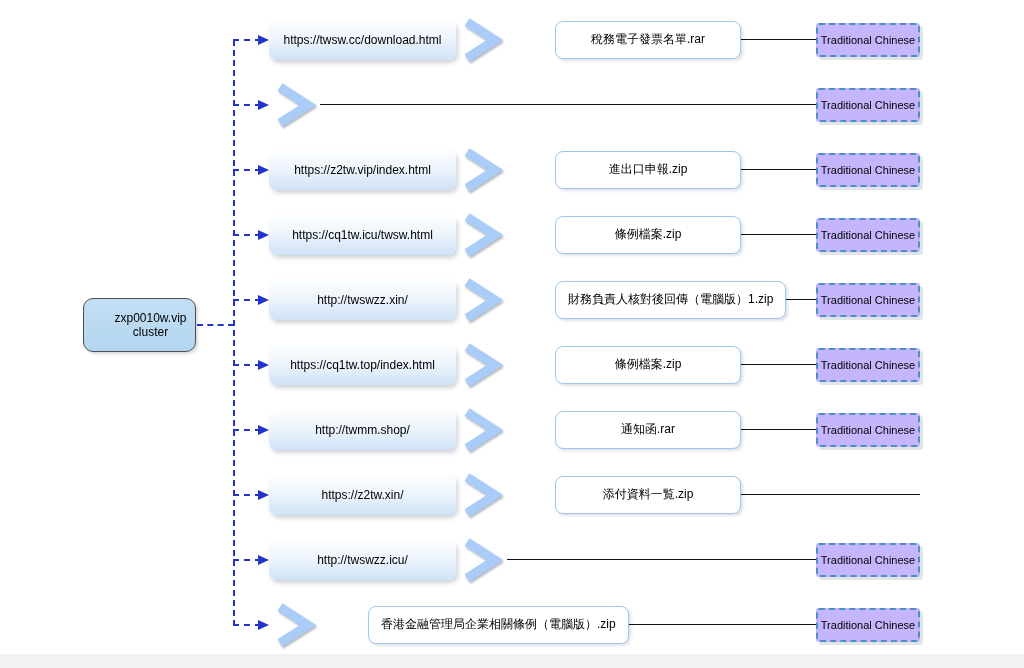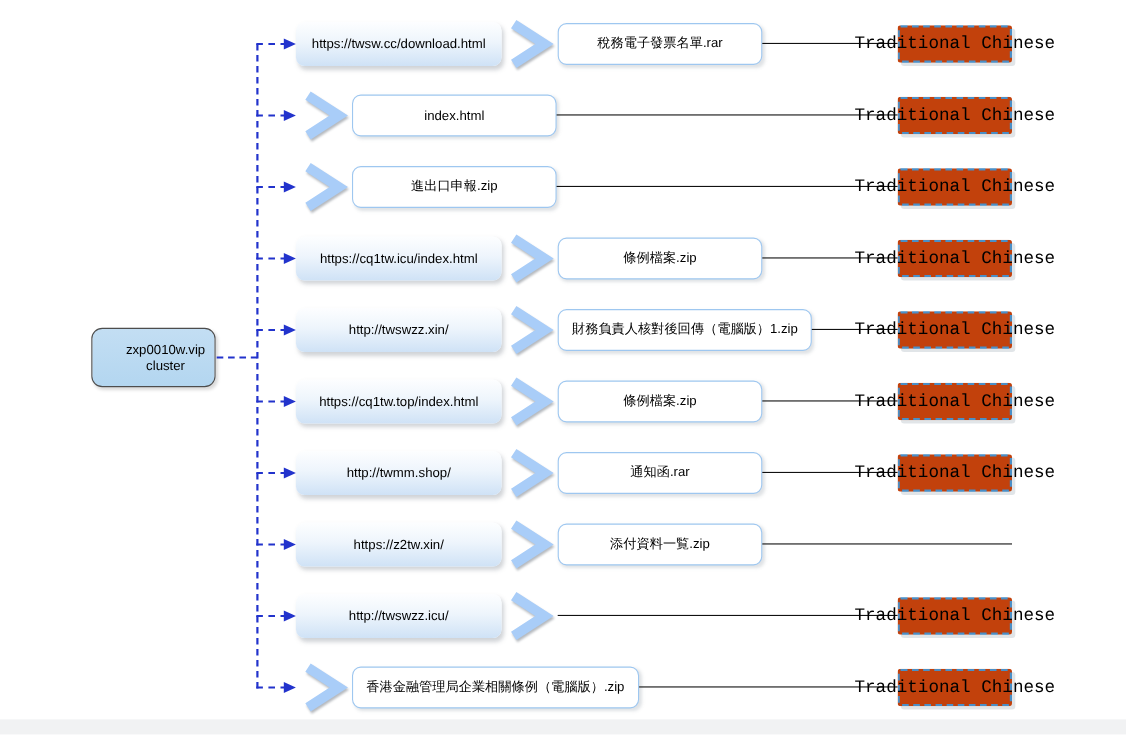--- a/index.html
+++ b/index.html
@@ -125,44 +125,44 @@
     background: #ffffff;
     border: 1px solid #9ec7f0;
     border-radius: 8px;
     box-shadow: 2px 2px 3px rgba(150,160,170,0.3);
     display: flex;
     align-items: center;
     justify-content: center;
     font-size: 12px;
     color: #000;
     white-space: nowrap;
+    margin-left: 48px;
   }
 
   .link-line {
     flex: 1 1 auto;
     min-width: 8px;
     height: 0;
     border-top: 1.5px solid #111111;
   }
 
   .lang-box {
     flex: 0 0 104px;
     width: 104px;
     height: 34px;
-    background: #c2410c;
+    background: #c4b5fd;
     border: 2px dashed #4a8fc7;
     border-radius: 3px;
     box-shadow: 3px 3px 0 rgba(170,180,190,0.35);
     display: flex;
     align-items: center;
     justify-content: center;
-    font-size: 16px;
+    font-size: 11px;
     color: #000;
     white-space: nowrap;
-    font-family: Liberation Mono, monospace;
   }
 
   .bottom-strip {
     position: absolute;
     left: 0;
     bottom: 0;
     width: 100%;
     height: 14px;
     background: #f1f2f3;
   }
@@ -204,53 +204,53 @@
       <div class="row">
     <div class="branch">
       <div class="dash"></div>
       <div class="head"></div>
     </div>
     <div class="chevron">
       <svg width="44" height="46" viewBox="0 0 44 46">
         <polyline points="7,5 35,23 7,41" fill="none" stroke="#a9cdf8" stroke-width="9"></polyline>
       </svg>
     </div>
-    <div class="file-box">
-      <span>index.html</span>
-    </div>
-    <div class="link-line"></div>
-    <div class="lang-box">
-      <span>Traditional Chinese</span>
-    </div>
-  </div>
-      <div class="row">
-    <div class="branch">
-      <div class="dash"></div>
-      <div class="head"></div>
+    <div class="link-line"></div>
+    <div class="lang-box">
+      <span>Traditional Chinese</span>
+    </div>
+  </div>
+      <div class="row">
+    <div class="branch">
+      <div class="dash"></div>
+      <div class="head"></div>
+    </div>
+    <div class="url-box">
+      <span>https://z2tw.vip/index.html</span>
     </div>
     <div class="chevron">
       <svg width="44" height="46" viewBox="0 0 44 46">
         <polyline points="7,5 35,23 7,41" fill="none" stroke="#a9cdf8" stroke-width="9"></polyline>
       </svg>
     </div>
     <div class="file-box">
       <span>進出口申報.zip</span>
     </div>
     <div class="link-line"></div>
     <div class="lang-box">
       <span>Traditional Chinese</span>
     </div>
   </div>
       <div class="row">
     <div class="branch">
       <div class="dash"></div>
       <div class="head"></div>
     </div>
     <div class="url-box">
-      <span>https://cq1tw.icu/index.html</span>
+      <span>https://cq1tw.icu/twsw.html</span>
     </div>
     <div class="chevron">
       <svg width="44" height="46" viewBox="0 0 44 46">
         <polyline points="7,5 35,23 7,41" fill="none" stroke="#a9cdf8" stroke-width="9"></polyline>
       </svg>
     </div>
     <div class="file-box">
       <span>條例檔案.zip</span>
     </div>
     <div class="link-line"></div>

